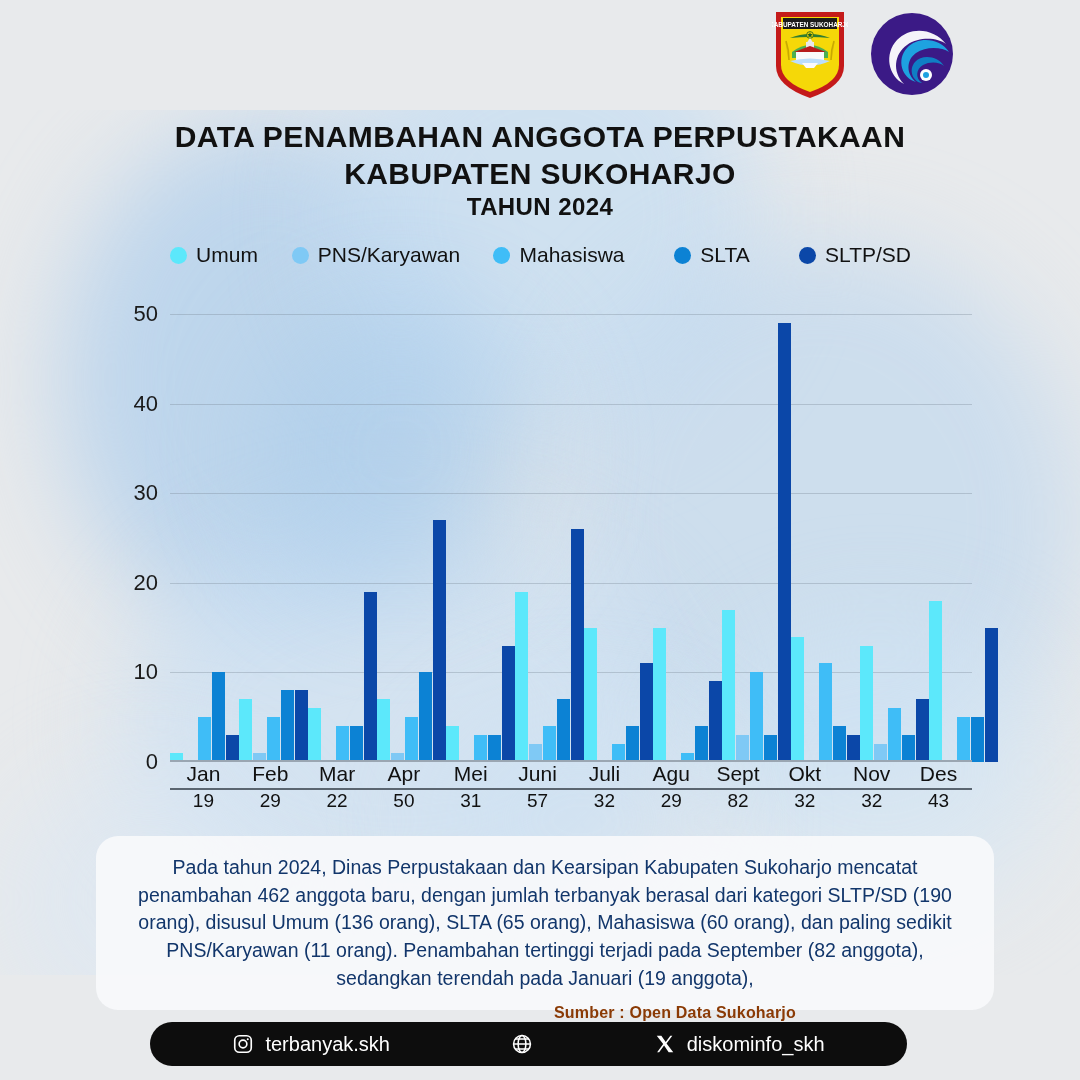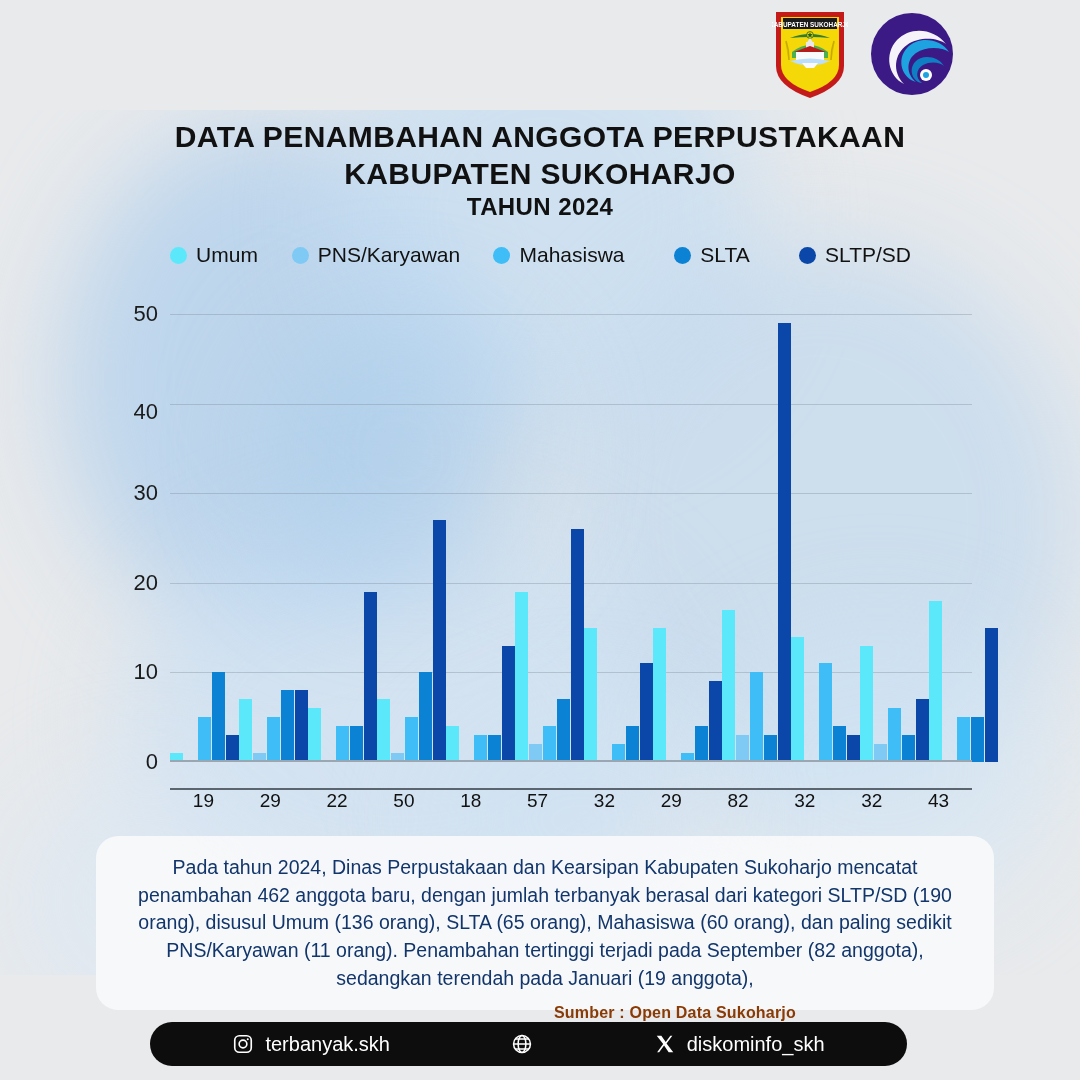--- a/index.html
+++ b/index.html
@@ -195,21 +195,21 @@
       <div id="grid-layer">
           <div class="gridline" style="top: 100%; background: transparent;"></div>
           <div class="ytick" style="top: 100%;">0</div>
           <div class="gridline" style="top: 80%;"></div>
           <div class="ytick" style="top: 80%; text-align: center;">10</div>
           <div class="gridline" style="top: 60%;"></div>
           <div class="ytick" style="top: 60%;">20</div>
           <div class="gridline" style="top: 40%;"></div>
           <div class="ytick" style="top: 40%;">30</div>
           <div class="gridline" style="top: 20%;"></div>
-          <div class="ytick" style="top: 20%; margin-top: 8px;">40</div>
+          <div class="ytick" style="top: 20%;">40</div>
           <div class="gridline" style="top: 0%;"></div>
           <div class="ytick" style="top: 0%;">50</div>
         </div>
       <div class="bars" id="bars-layer">
           <div class="group">
             <div class="bar" title="Umum Jan: 1" style="height: 2%; background: rgb(92, 232, 251);"></div>
             <div class="bar" title="PNS/Karyawan Jan: 0" style="height: 0%; background: rgb(127, 201, 245);"></div>
             <div class="bar" title="Mahasiswa Jan: 5" style="height: 10%; background: rgb(63, 189, 247);"></div>
             <div class="bar" title="SLTA Jan: 10" style="height: 20%; background: rgb(12, 130, 212);"></div>
             <div class="bar" title="SLTP/SD Jan: 3" style="height: 6%; background: rgb(11, 71, 168);"></div>
@@ -289,27 +289,41 @@
             <div class="bar" title="PNS/Karyawan Des: 0" style="height: 0%; background: rgb(127, 201, 245);"></div>
             <div class="bar" title="Mahasiswa Des: 5" style="height: 10%; background: rgb(63, 189, 247);"></div>
             <div class="bar" title="SLTA Des: 5" style="height: 10%; background: rgb(12, 130, 212);"></div>
             <div class="bar" title="SLTP/SD Des: 15" style="height: 30%; background: rgb(11, 71, 168);"></div>
           </div>
         </div>
     </div>
     <div class="axis-x"></div>
   </div>
 
+  <div class="months" id="months-row">
+      <div>Jan</div>
+      <div>Feb</div>
+      <div>Mar</div>
+      <div>Apr</div>
+      <div>Mei</div>
+      <div>Juni</div>
+      <div>Juli</div>
+      <div>Agu</div>
+      <div>Sept</div>
+      <div>Okt</div>
+      <div>Nov</div>
+      <div>Des</div>
+    </div>
   <div class="table-rule"></div>
   <div class="totals" id="totals-row">
       <div>19</div>
       <div>29</div>
       <div>22</div>
       <div>50</div>
-      <div>18</div>
+      <div>31</div>
       <div>57</div>
       <div>32</div>
       <div>29</div>
       <div>82</div>
       <div>32</div>
       <div>32</div>
       <div>43</div>
     </div>
 
   <div class="caption">Pada tahun 2024, Dinas Perpustakaan dan Kearsipan Kabupaten Sukoharjo mencatat penambahan 462 anggota baru, dengan jumlah terbanyak berasal dari kategori SLTP/SD (190 orang), disusul Umum (136 orang), SLTA (65 orang), Mahasiswa (60 orang), dan paling sedikit PNS/Karyawan (11 orang). Penambahan tertinggi terjadi pada September (82 anggota), sedangkan terendah pada Januari (19 anggota),</div>

